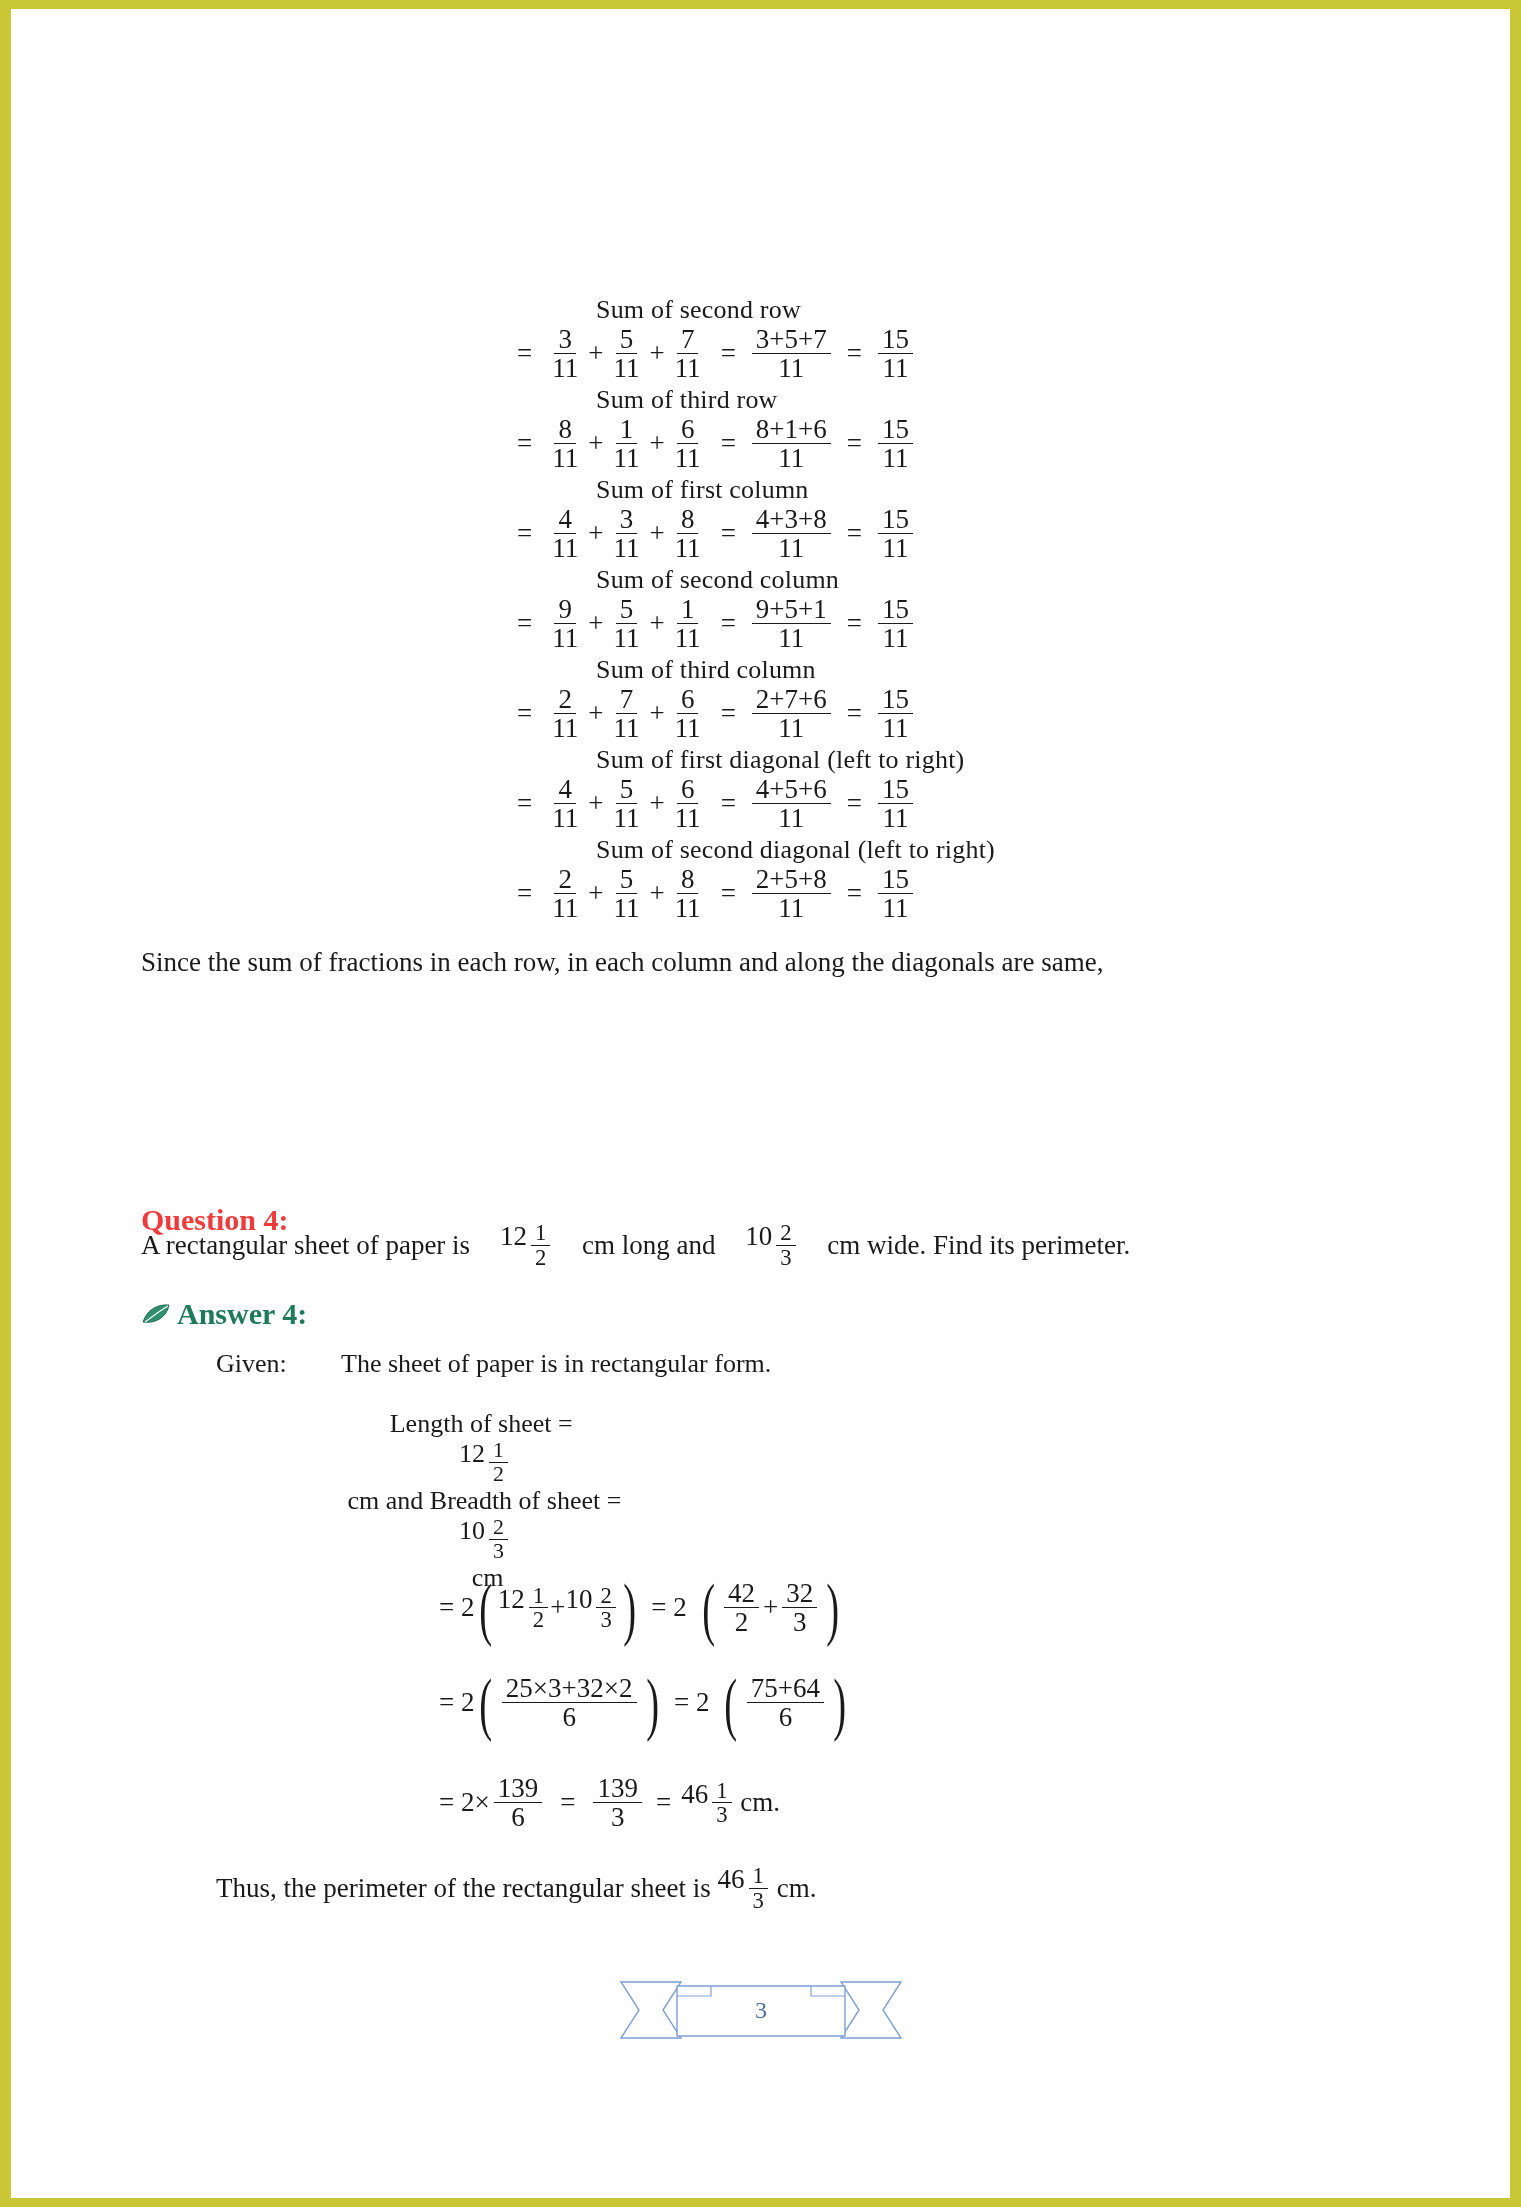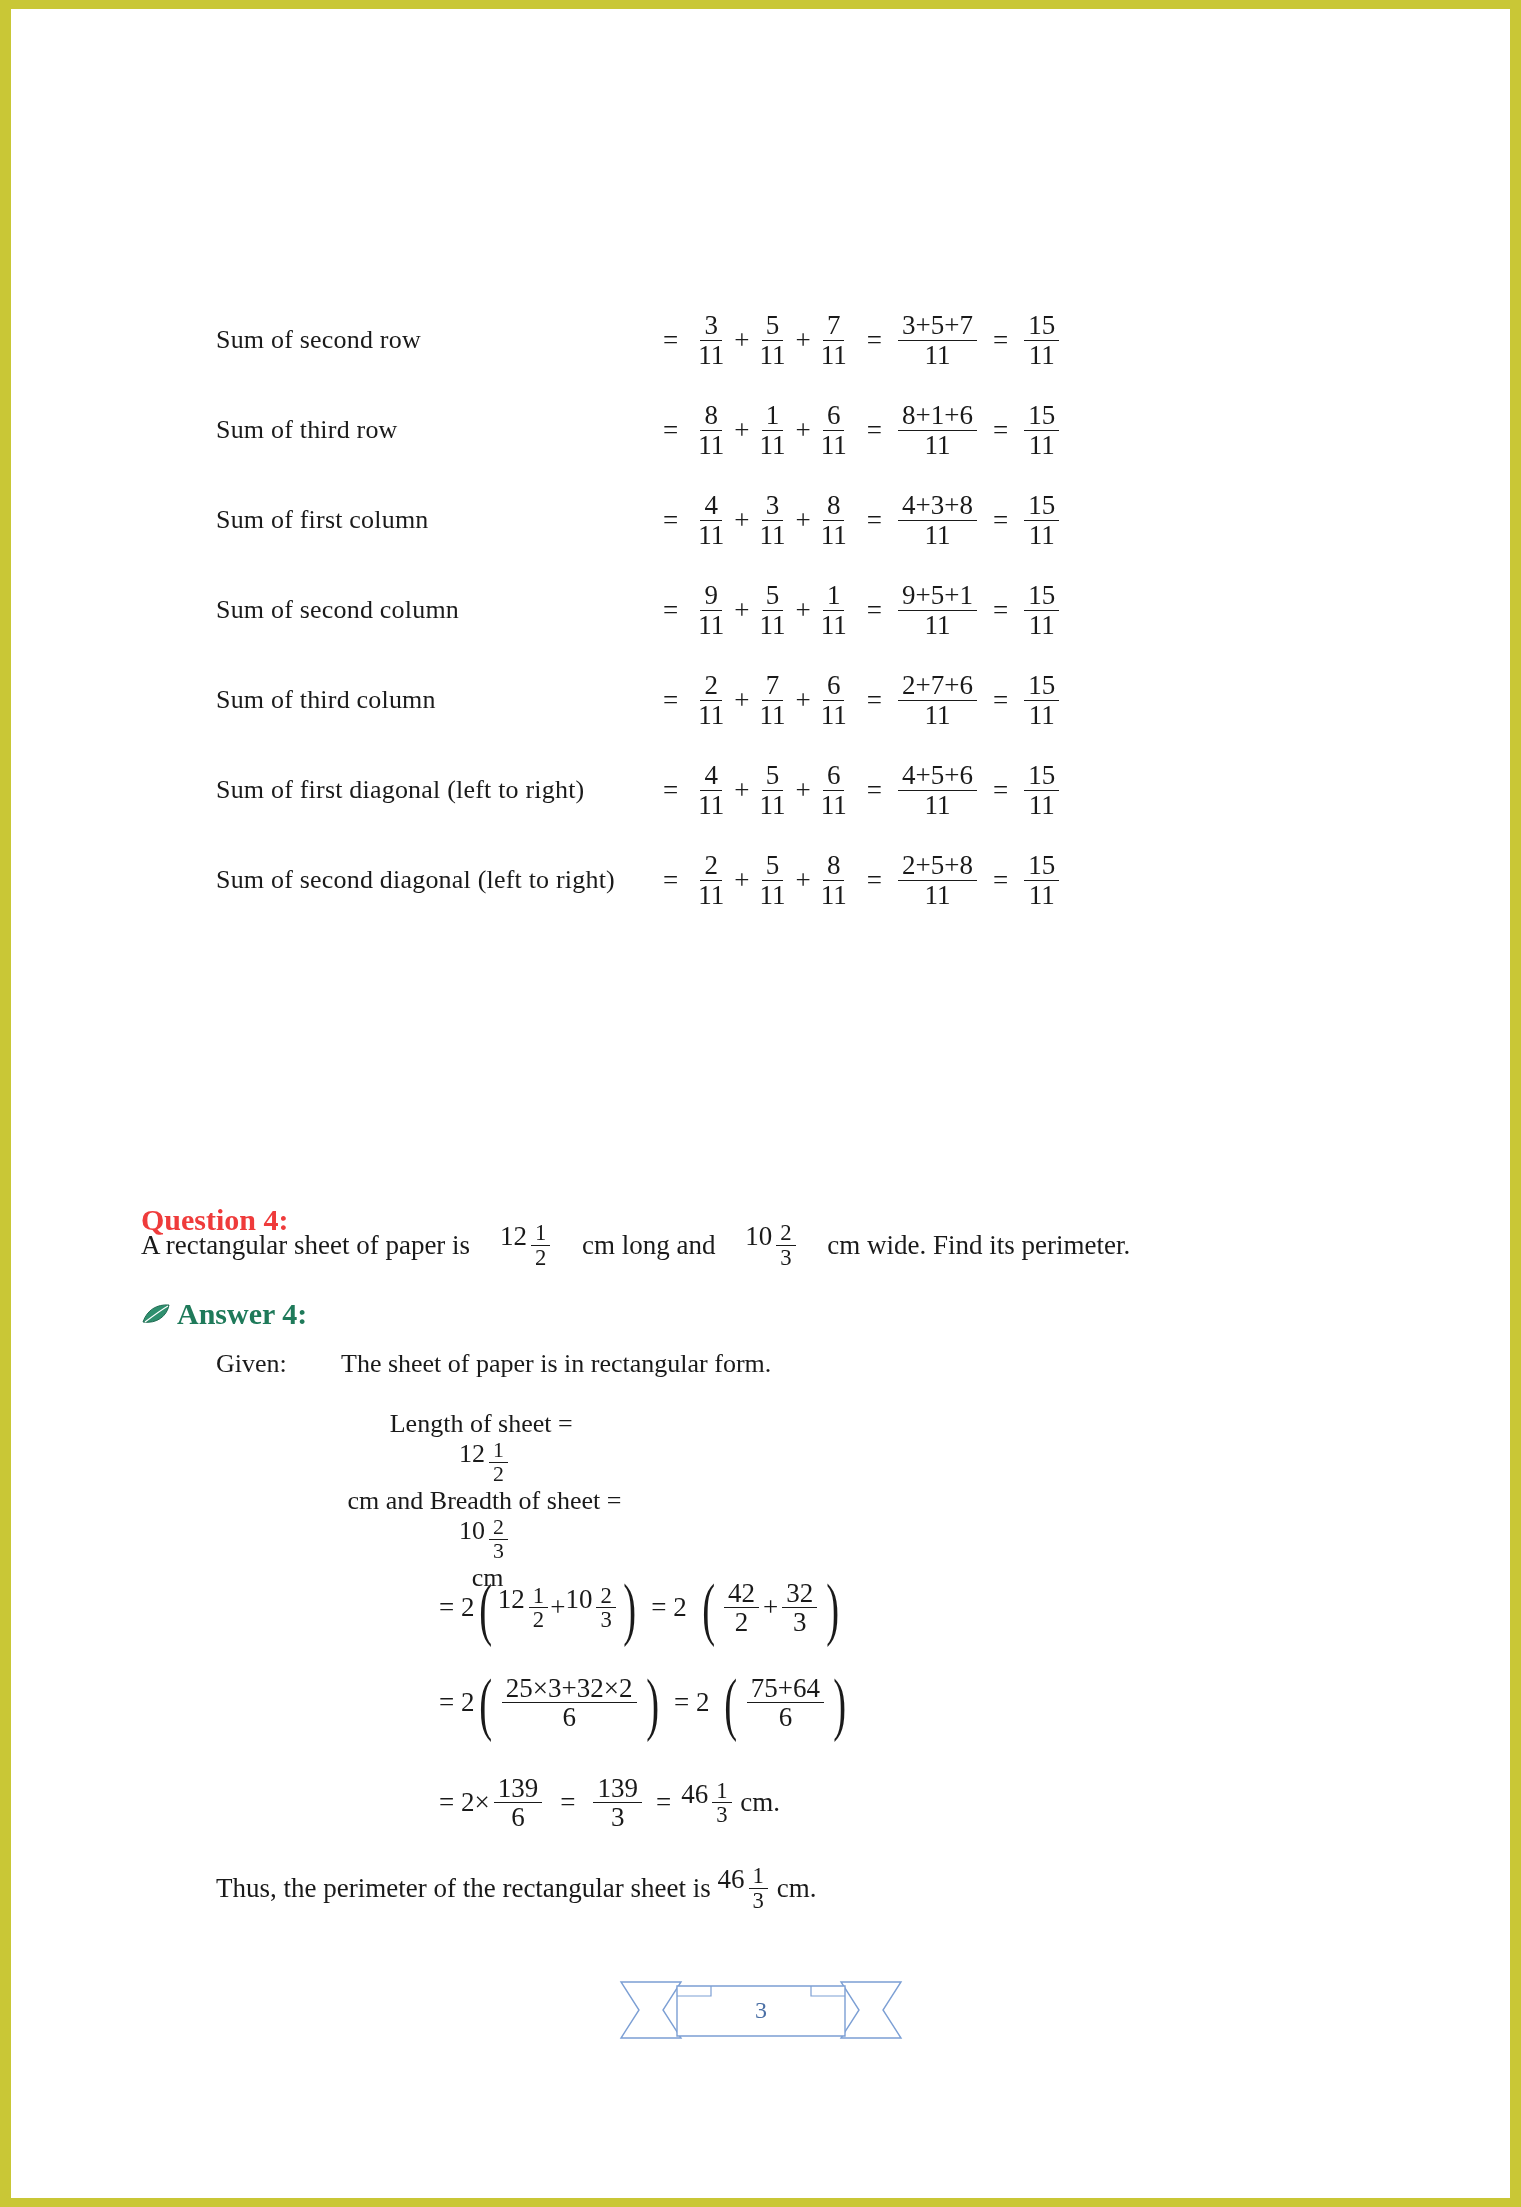--- a/index.html
+++ b/index.html
@@ -76,20 +76,21 @@
   .sumtable {
     position: absolute;
     left: 0;
     top: 286px;
     width: 1400px;
   }
   .sumrow {
     display: flex;
     align-items: center;
     height: 90px;
+    flex-direction: column;
   }
   .sumlabel {
     width: 640px;
     padding-left: 205px;
     box-sizing: border-box;
     font-size: 26px;
     color: #1a1a1a;
     letter-spacing: 0.2px;
   }
   .sumexpr {
@@ -446,20 +447,21 @@
           <span class="eq">=</span>
           <span class="frac">
               <span class="num">15</span>
               <span class="den">11</span>
             </span>
         </div>
       </div>
 
     </div>
 
+    <div class="para p-since">Since the sum of fractions in each row, in each column and along the diagonals are same,</div>
 
     <div class="qhead">Question 4:</div>
 
     <div class="qtext">
       <span>A rectangular sheet of paper is </span>
       <span class="mixed">
         <span class="whole">12</span>
         <span class="frac"><span class="num">1</span><span class="den">2</span></span>
       </span>
       <span> cm long and </span>

